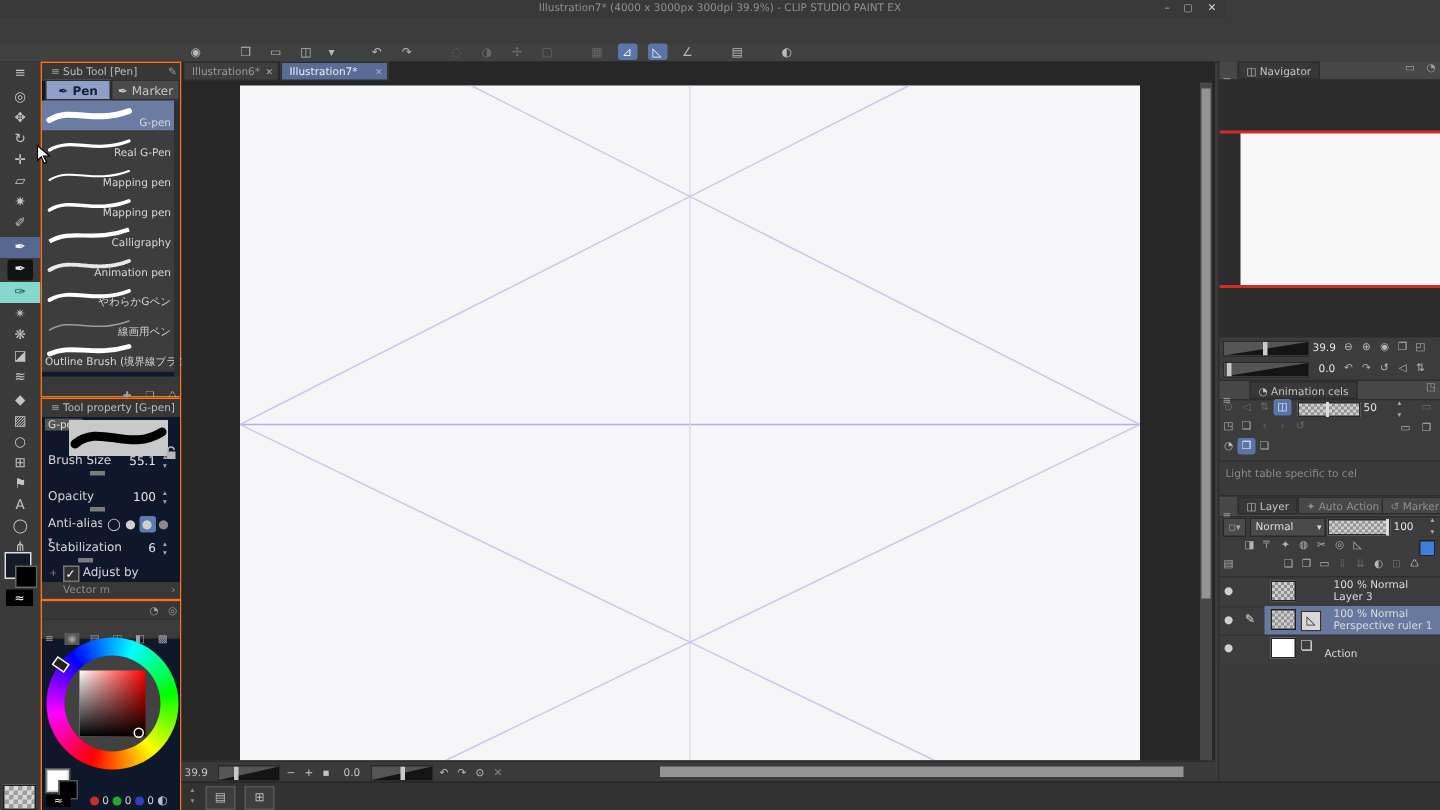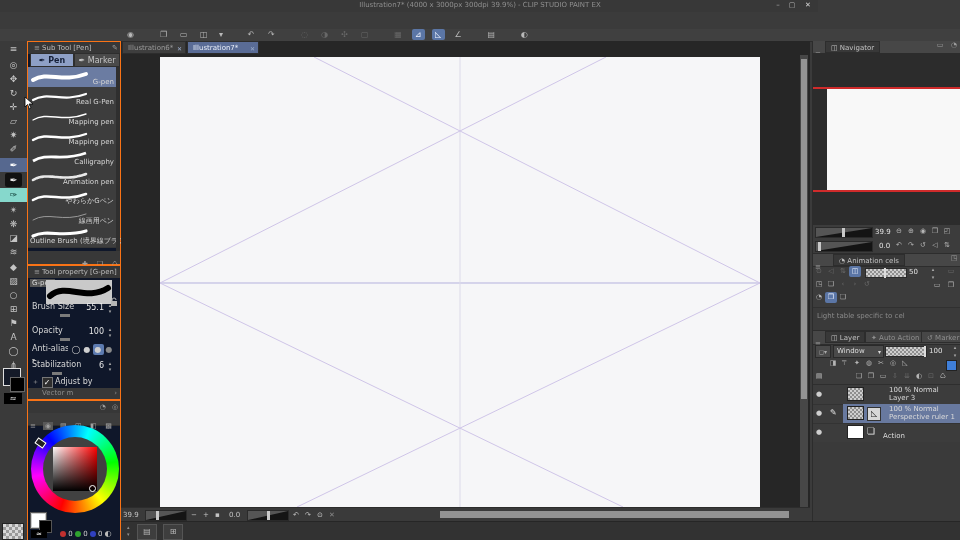--- a/index.html
+++ b/index.html
@@ -412,21 +412,21 @@
     </div>
 
     <div class="r" style="left:0;top:289px;width:148px;height:13px;background:#474747;border-top:1px solid #2d2d2d;border-bottom:1px solid #2d2d2d">
       <span class="pico">≡</span>
       <span class="rtab on" style="left:12px"><span>◫</span> <span>Layer</span></span>
       <span class="rtab" style="left:52px;color:#8f8f8f"><span>✦</span> <span>Auto Action</span></span>
       <span class="rtab" style="left:108px;color:#8f8f8f"><span>↺</span> <span>Marker</span></span>
     </div>
     <div class="r" style="left:0;top:303px;width:148px;height:14px">
       <span class="r" style="left:2px;top:1px;width:14px;height:11px;background:#4a4a4a;border:1px solid #2a2a2a;font-size:6px;text-align:center;line-height:11px;color:#aaa">◻▾</span>
-      <span class="r" style="left:20px;top:1px;width:46px;height:11px;background:#4a4a4a;border:1px solid #2a2a2a;font-size:7px;line-height:11px;color:#ddd;padding-left:3px"><span>Window</span><span style="float:right;margin-right:2px;font-size:6px">▾</span></span>
+      <span class="r" style="left:20px;top:1px;width:46px;height:11px;background:#4a4a4a;border:1px solid #2a2a2a;font-size:7px;line-height:11px;color:#ddd;padding-left:3px"><span>Normal</span><span style="float:right;margin-right:2px;font-size:6px">▾</span></span>
       <span class="checker4 r" style="left:72px;top:2px;width:40px;height:9px;border:1px solid #2a2a2a">
           <span class="r" style="right:0;top:-1px;width:2px;height:11px;background:#ddd"></span>
         </span>
       <span class="r small7" style="left:116px;top:3px;color:#e2e2e2">100</span>
       <span class="stepper" style="right:2px;top:1px">
           <i style="top:0">▴</i>
           <i style="bottom:0">▾</i>
         </span>
     </div>
     <div class="r" style="left:0;top:317px;width:148px;height:13px">

